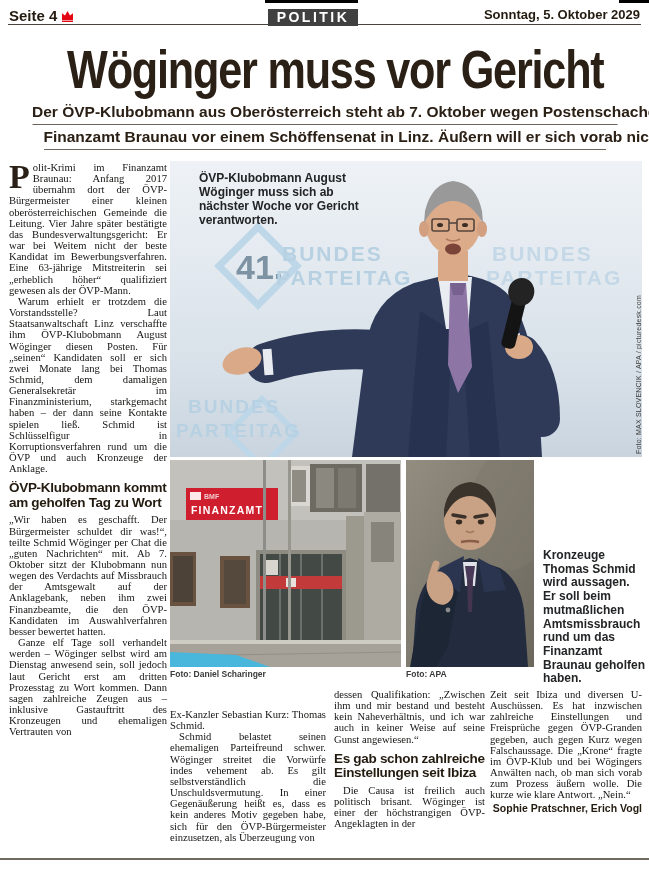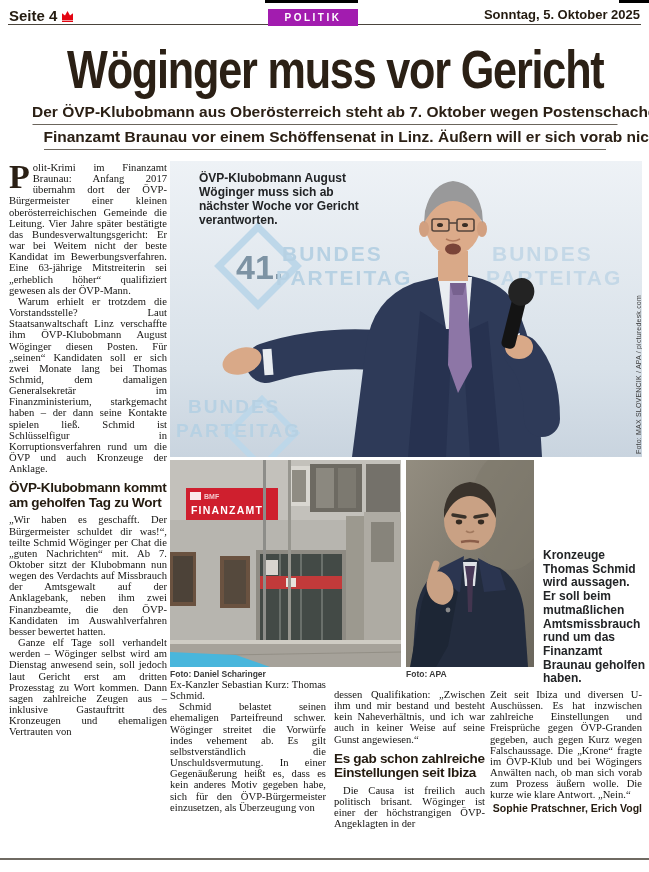--- a/index.html
+++ b/index.html
@@ -8,42 +8,42 @@
     position:relative; width:649px; height:872px; background:#ffffff;
     margin:0 auto; overflow:hidden;
     font-family:"Liberation Sans", sans-serif; color:#1a1a1a;
   }
   .crop-mark { position:absolute; background:#000; }
 
   
   .hdr-left { position:absolute; left:9px; top:7px; font-weight:bold; font-size:15px; color:#241b10; display:flex; align-items:center; gap:4px;}
   .hdr-date { position:absolute; right:9px; top:7px; font-weight:bold; font-size:13px; color:#241b10;}
   .hdr-rule { position:absolute; left:8px; right:8px; top:24px; height:1px; background:#4a443c; }
-  .politik-box { position:absolute; left:268px; top:9px; width:90px; height:17px; background:#a21caf;
-    color:#fff; font-weight:bold; font-size:10px; letter-spacing:2.5px; text-align:center; line-height:17px; }
+  .politik-box { position:absolute; left:268px; top:9px; width:90px; height:17px; background:#404040;
+    color:#fff; font-weight:bold; font-size:14px; letter-spacing:2.5px; text-align:center; line-height:17px; }
 
   
   .headline { position:absolute; left:0; top:40px; width:649px; text-align:center; white-space:nowrap; }
   .headline span { display:inline-block; transform:scaleX(0.8); transform-origin:center;
     font-size:54px; font-weight:bold; letter-spacing:-1.5px; color:#2b2015; line-height:58px; }
   .standfirst { position:absolute; left:50%; transform:translateX(-50%); text-align:center;
     font-weight:bold; font-size:15.5px; color:#2b2015; padding-bottom:3px; border-bottom:1px solid #6b655c; white-space:nowrap;}
   .sf1 { top:103px; width:585px; }
   .sf2 { top:128px; width:562px; }
 
   
   .bodycol { position:absolute; font-family:"Liberation Serif", serif; font-size:10.6px; line-height:11.15px;
     text-align:justify; color:#141311; }
   .bodycol p.ind { text-indent:9px; }
   .dropcap { float:left; font-family:"Liberation Serif", serif; font-weight:bold; font-size:34px; line-height:28px;
     color:#2b2015; padding:1px 3px 0 0; }
   .colsubhead { font-family:"Liberation Sans", sans-serif; font-weight:bold; font-size:13.5px; line-height:14.5px;
     letter-spacing:-0.3px; color:#241b10; margin:7px 0 4px 0; text-align:left; text-indent:0; }
   #col1 { left:9px;  top:162px; width:158px; }
-  #col2 { left:170px; top:679px; width:156px; }
+  #col2 { left:170px; top:709px; width:156px; }
   #col3 { left:334px; top:689px; width:151px; }
   #col4 { left:490px; top:689px; width:152px; }
   .byline { margin-top:2px; text-align:right; font-family:"Liberation Sans", sans-serif; font-weight:bold; font-size:10.5px; color:#241b10; }
 
   
   .photo { position:absolute; overflow:hidden; }
   #photo-main { left:170px; top:161px; width:472px; height:296px; }
   #photo-finanzamt { left:170px; top:460px; width:231px; height:207px; }
   #photo-schmid { left:406px; top:460px; width:128px; height:207px; }
   .photo svg { display:block; }
@@ -69,21 +69,21 @@
 
   <div class="hdr-left">
     <span>Seite 4</span>
     <svg width="13" height="12" viewBox="0 0 13 12">
       <path d="M1 10 L1 3.2 L4 5.6 L6.5 1 L9 5.6 L12 3.2 L12 10 Z" fill="#e30613"></path>
       <rect x="1" y="10.6" width="11" height="1.4" fill="#e30613"></rect>
     </svg>
   </div>
   <div class="hdr-rule"></div>
   <div class="politik-box">POLITIK</div>
-  <div class="hdr-date">Sonntag, 5. Oktober 2025</div>
+  <div class="hdr-date">Sonntag, 5. Oktober 2029</div>
 
   <div class="headline">
     <span>Wöginger muss vor Gericht</span>
   </div>
   <div class="standfirst sf1">Der ÖVP-Klubobmann aus Oberösterreich steht ab 7. Oktober wegen Postenschacherei im</div>
   <div class="standfirst sf2">Finanzamt Braunau vor einem Schöffensenat in Linz. Äußern will er sich vorab nicht.</div>
 
   <div id="col1" class="bodycol">
     <p><span class="dropcap">P</span><span>olit-Krimi im Finanzamt Braunau: Anfang 2017 übernahm dort der ÖVP-Bürgermeister einer kleinen oberösterreichischen Gemeinde die Leitung. Vier Jahre später bestätigte das Bundesverwaltungsgericht: Er war bei Weitem nicht der beste Kandidat im Bewerbungsverfahren. Eine 63-jährige Mitstreiterin sei „erheblich höher“ qualifiziert gewesen als der ÖVP-Mann.</span></p>
     <p class="ind">Warum erhielt er trotzdem die Vorstandsstelle? Laut Staatsanwaltschaft Linz verschaffte ihm ÖVP-Klubobmann August Wöginger diesen Posten. Für „seinen“ Kandidaten soll er sich zwei Monate lang bei Thomas Schmid, dem damaligen Generalsekretär im Finanzministerium, starkgemacht haben – der dann seine Kontakte spielen ließ. Schmid ist Schlüsselfigur in Korruptionsverfahren rund um die ÖVP und auch Kronzeuge der Anklage.</p>

